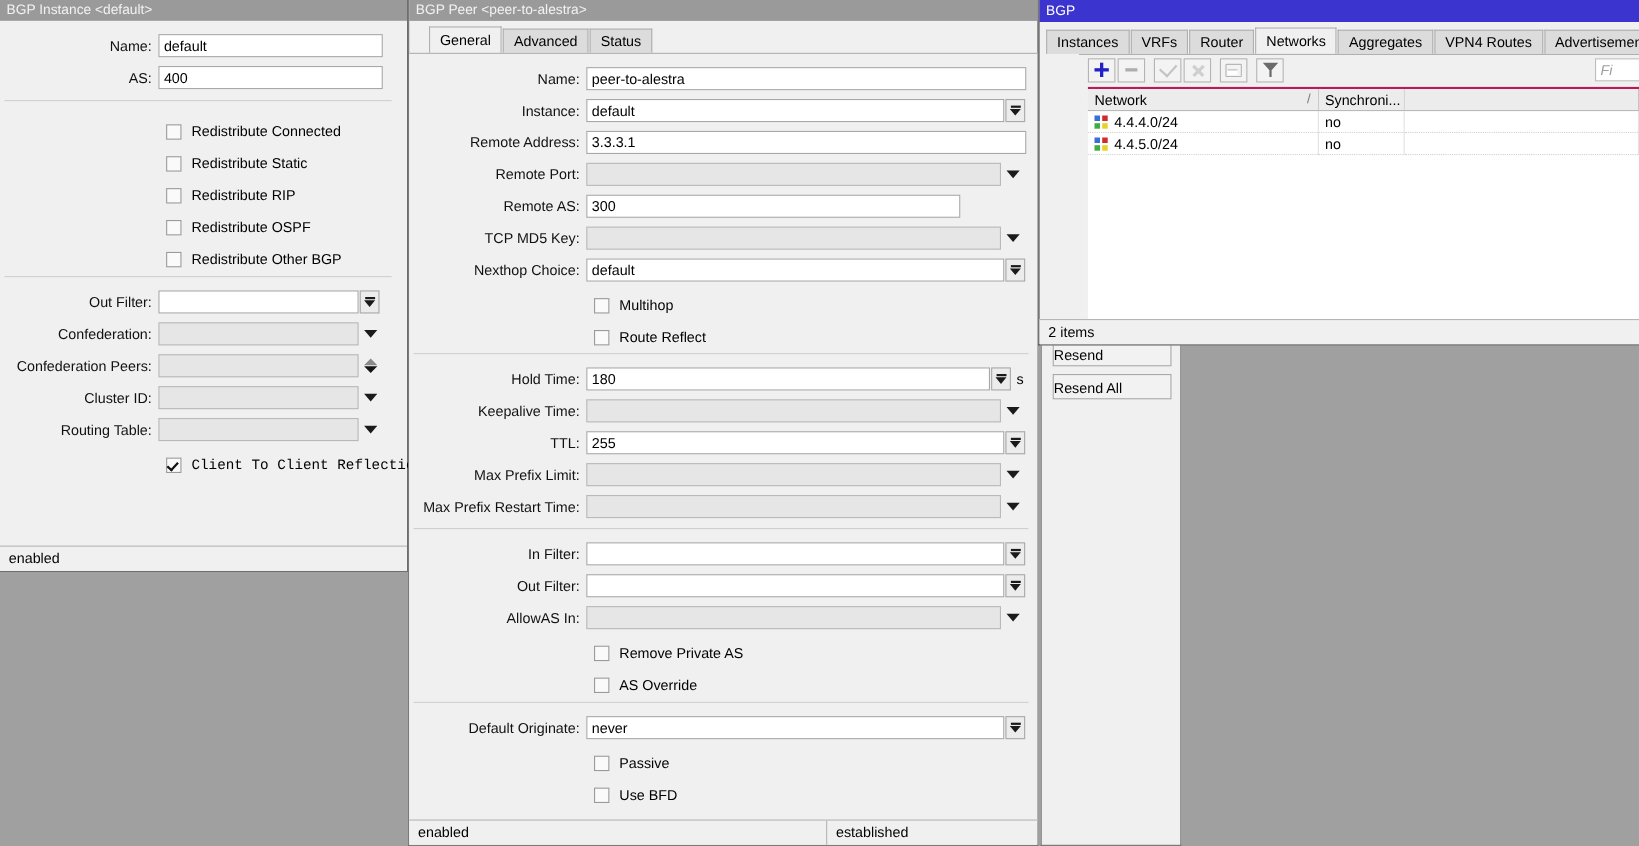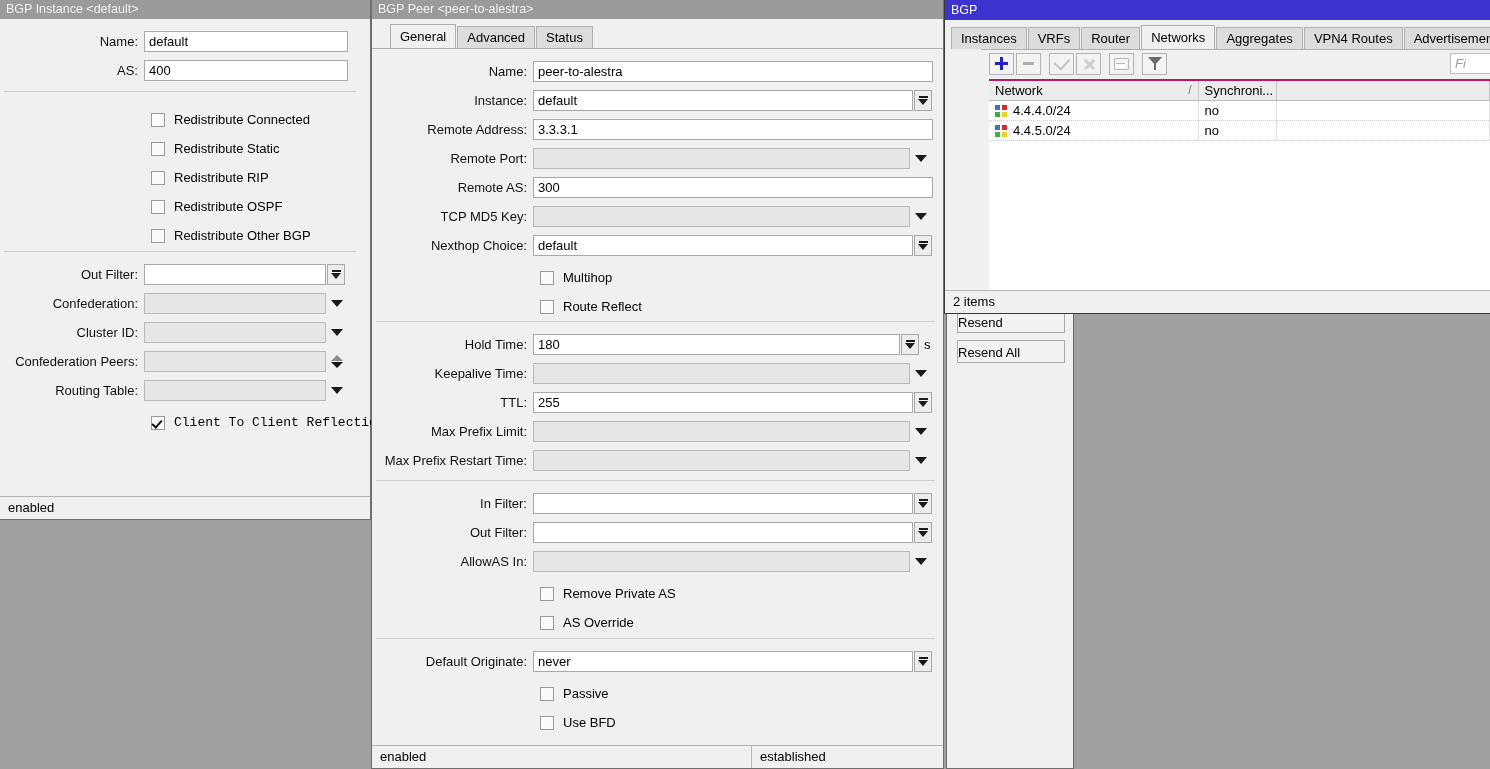--- a/index.html
+++ b/index.html
@@ -330,36 +330,36 @@
           <div class="lbl" style="width:140px;">Confederation:</div>
           <div class="fieldwrap">
             <div class="field dim" style="width:182px;"></div>
             <div class="caret">
                 <i></i>
               </div>
           </div>
         </div>
 
         <div class="row">
-          <div class="lbl" style="width:140px;">Cluster ID:</div>
-          <div class="fieldwrap">
-            <div class="field dim" style="width:182px;"></div>
-            <div class="caret">
-                <i></i>
-              </div>
-          </div>
-        </div>
-
-        <div class="row">
           <div class="lbl" style="width:140px;">Confederation Peers:</div>
           <div class="fieldwrap">
             <div class="field dim" style="width:182px;"></div>
             <div class="spin">
                 <div class="up"></div>
                 <div class="dn"></div>
+              </div>
+          </div>
+        </div>
+
+        <div class="row">
+          <div class="lbl" style="width:140px;">Cluster ID:</div>
+          <div class="fieldwrap">
+            <div class="field dim" style="width:182px;"></div>
+            <div class="caret">
+                <i></i>
               </div>
           </div>
         </div>
 
         <div class="row">
           <div class="lbl" style="width:140px;">Routing Table:</div>
           <div class="fieldwrap">
             <div class="field dim" style="width:182px;"></div>
             <div class="caret">
                 <i></i>
@@ -426,21 +426,21 @@
             <div class="field dim" style="width:377px;"></div>
             <div class="caret">
                 <i></i>
               </div>
           </div>
         </div>
 
         <div class="row">
           <div class="lbl" style="width:157px;">Remote AS:</div>
           <div class="fieldwrap">
-            <div class="field" style="width:400px;">300</div>
+            <div class="field" style="width:340px;">300</div>
           </div>
         </div>
 
         <div class="row">
           <div class="lbl" style="width:157px;">TCP MD5 Key:</div>
           <div class="fieldwrap">
             <div class="field dim" style="width:377px;"></div>
             <div class="caret">
                 <i></i>
               </div>

